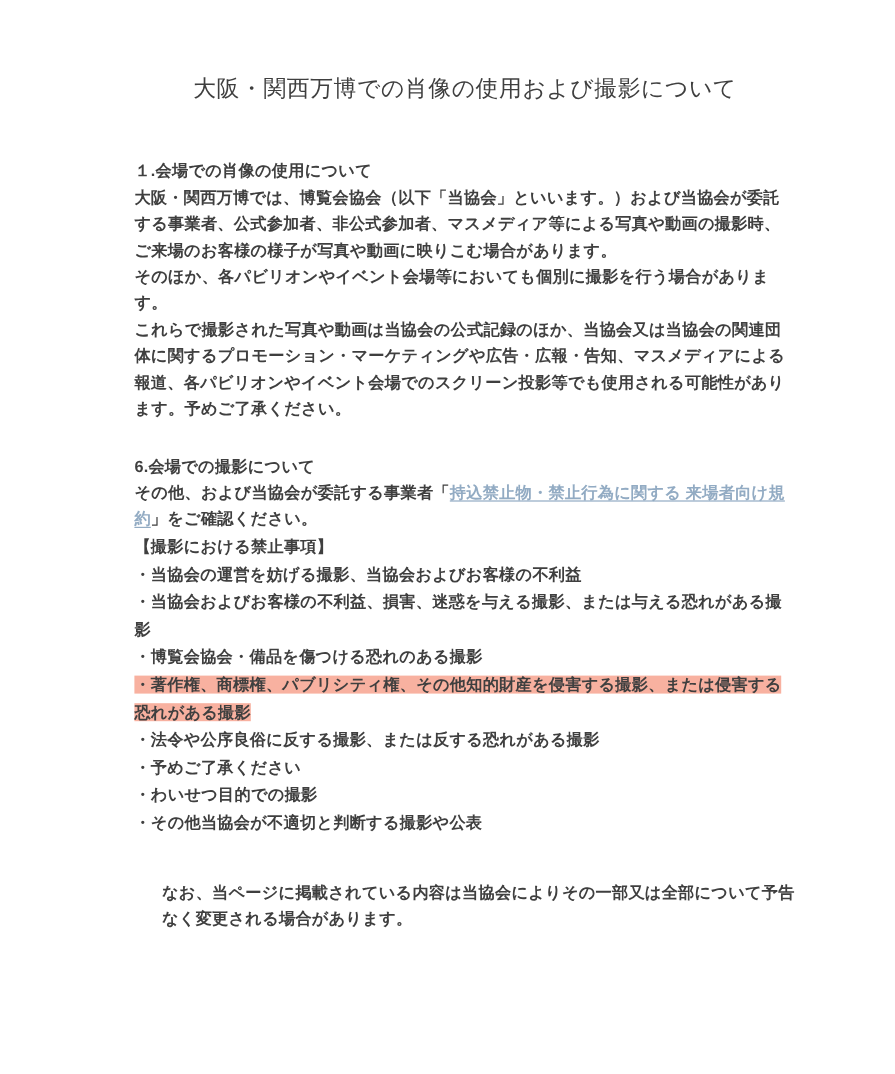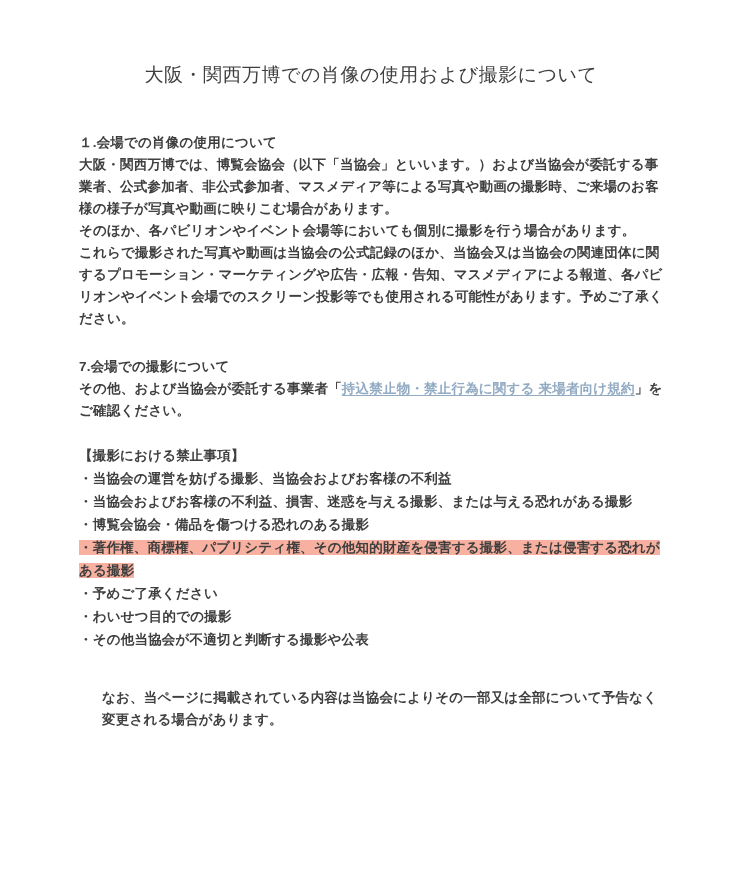--- a/index.html
+++ b/index.html
@@ -17,39 +17,39 @@
     width: 746px;
     height: 895px;
     background: var(--bg-color);
     color: var(--text-color);
     font-family: "Liberation Sans", "DejaVu Sans", sans-serif;
     overflow: hidden;
   }
   .page {
     width: 746px;
     height: 895px;
-    padding: 62px 83px 0 79px;
+    padding: 62px 83px 0 112px;
   }
   .title {
     font-size: 19px;
     font-weight: 400;
     text-align: center;
     margin: 0 0 44px 0;
     letter-spacing: 0.5px;
     line-height: 26px;
   }
   p {
     margin: 0;
     font-size: 13.5px;
     line-height: 22px;
     letter-spacing: 0.2px;
     font-weight: bold;
   }
   .section-photography { margin-top: 26px; }
-  .prohibited-section { margin-top: 22px; }
+  .prohibited-section { }
   .prohibited-section p { line-height: 23px; }
   .footer-note { margin-top: 36px; margin-left: 23px; }
   a.rules-link {
     color: var(--link-color);
     text-decoration: underline;
     text-underline-offset: 2px;
     cursor: pointer;
   }
   .highlight {
     background: var(--highlight-color);
@@ -63,30 +63,31 @@
   <h1 class="title">大阪・関西万博での肖像の使用および撮影について</h1>
 
   <section class="section-portrait-use">
     <p>１.会場での肖像の使用について</p>
     <p>大阪・関西万博では、博覧会協会（以下「当協会」といいます。）および当協会が委託する事業者、公式参加者、非公式参加者、マスメディア等による写真や動画の撮影時、ご来場のお客様の様子が写真や動画に映りこむ場合があります。</p>
     <p>そのほか、各パビリオンやイベント会場等においても個別に撮影を行う場合があります。</p>
     <p>これらで撮影された写真や動画は当協会の公式記録のほか、当協会又は当協会の関連団体に関するプロモーション・マーケティングや広告・広報・告知、マスメディアによる報道、各パビリオンやイベント会場でのスクリーン投影等でも使用される可能性があります。予めご了承ください。</p>
   </section>
 
   <section class="section-photography">
-    <p>7.会場での撮影について</p>
+    <p>6.会場での撮影について</p>
     <p><span>その他、および当協会が委託する事業者「</span><a class="rules-link" href="#">持込禁止物・禁止行為に関する 来場者向け規約</a><span>」をご確認ください。</span></p>
   </section>
 
   <section class="prohibited-section">
     <p>【撮影における禁止事項】</p>
     <p><span>・当協会の運営を妨げる撮影、当協会およびお客様の不利益</span></p>
     <p><span>・当協会およびお客様の不利益、損害、迷惑を与える撮影、または与える恐れがある撮影</span></p>
     <p><span>・博覧会協会・備品を傷つける恐れのある撮影</span></p>
     <p><span class="highlight">・著作権、商標権、パブリシティ権、その他知的財産を侵害する撮影、または侵害する恐れがある撮影</span></p>
+    <p><span>・法令や公序良俗に反する撮影、または反する恐れがある撮影</span></p>
     <p><span>・予めご了承ください</span></p>
     <p><span>・わいせつ目的での撮影</span></p>
     <p><span>・その他当協会が不適切と判断する撮影や公表</span></p>
   </section>
 
   <p class="footer-note">なお、当ページに掲載されている内容は当協会によりその一部又は全部について予告なく変更される場合があります。</p>
 
 </div>
 
 </body></html>

